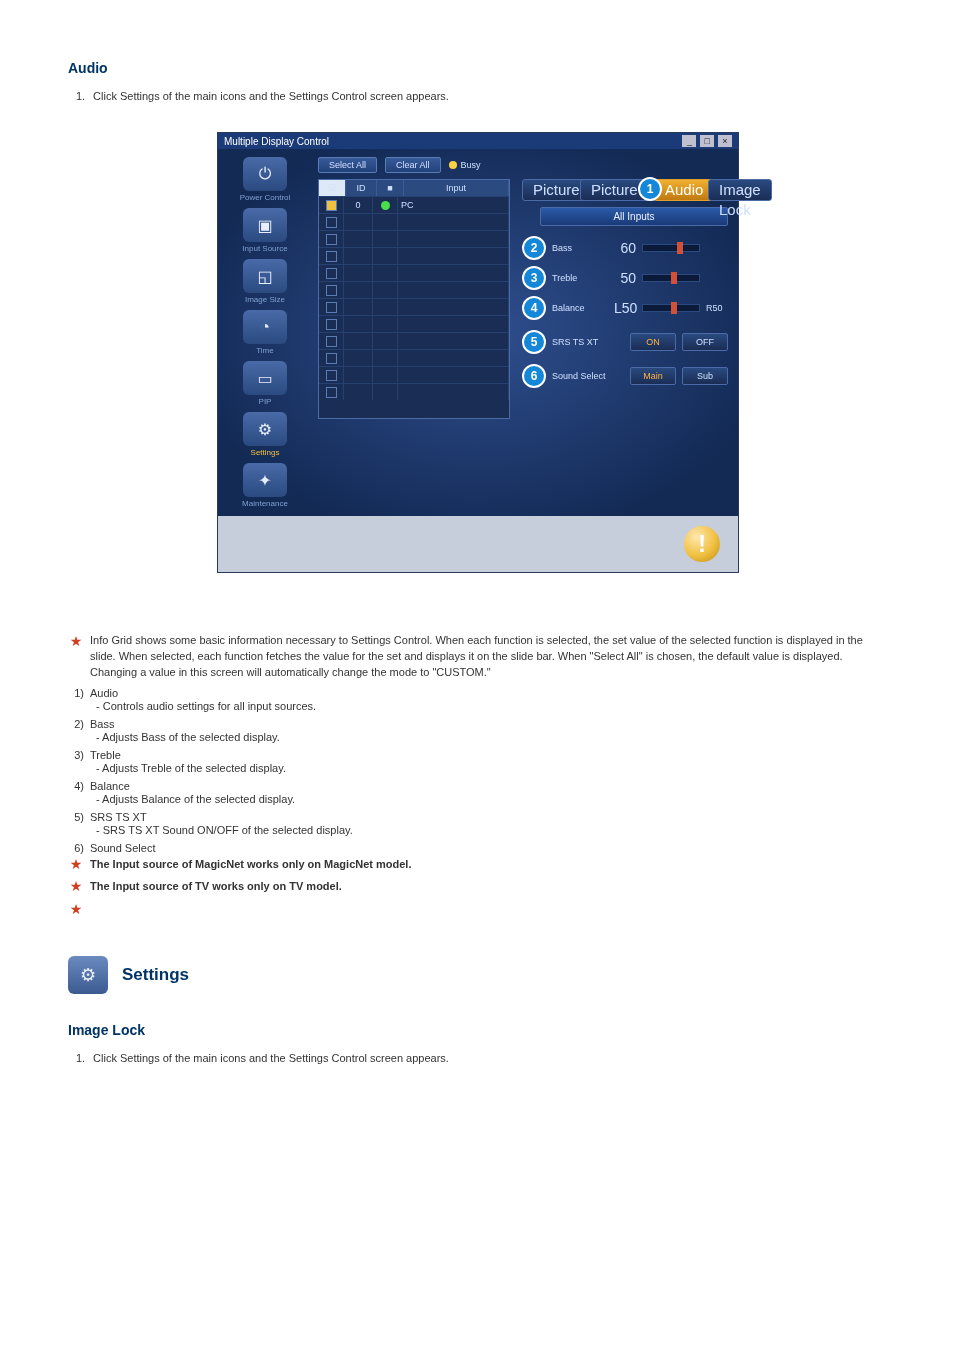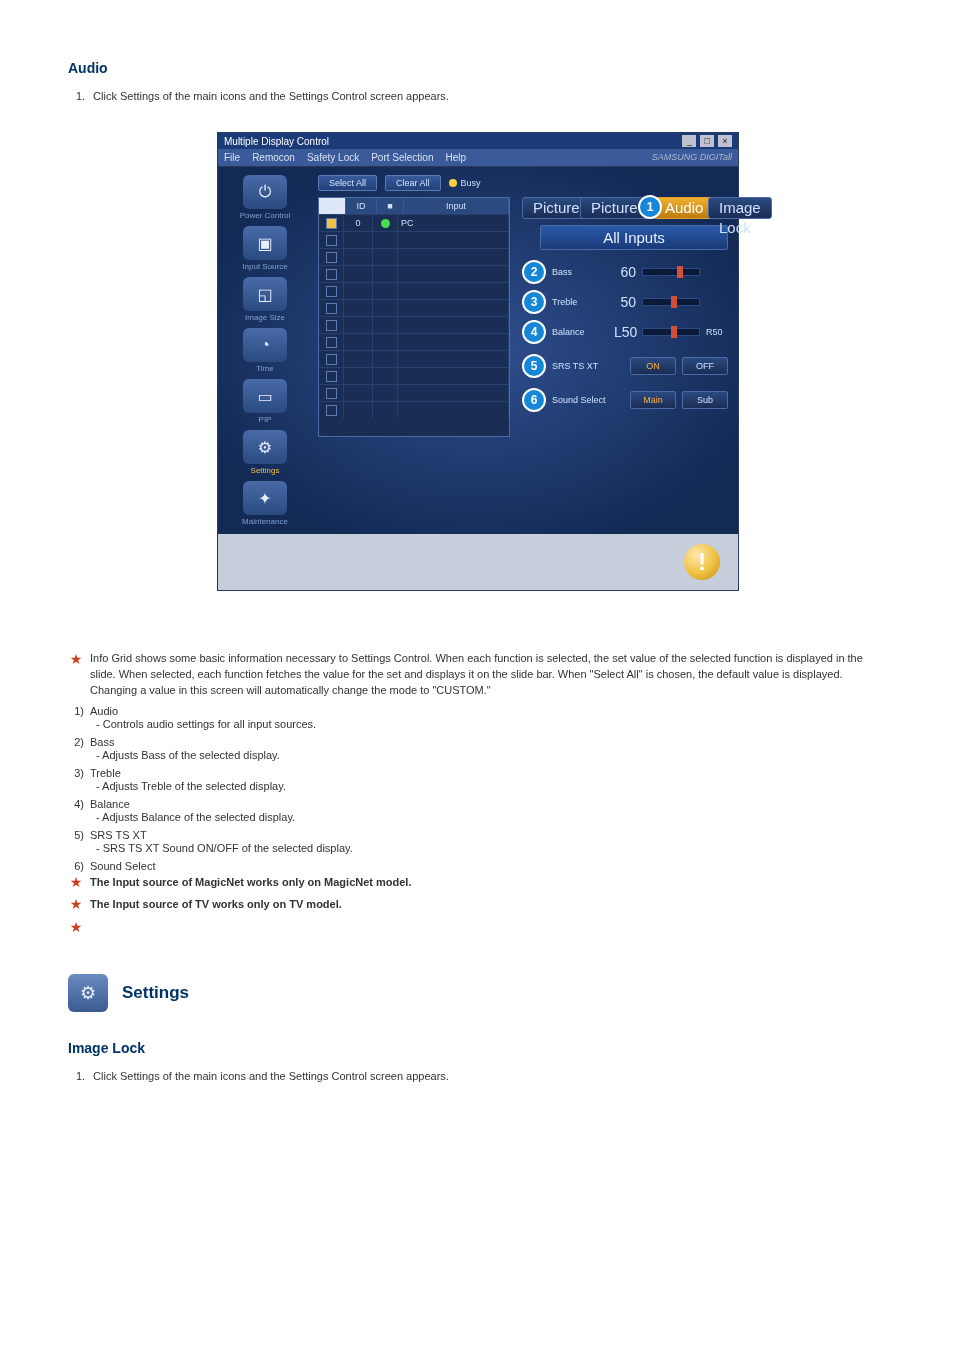--- a/index.html
+++ b/index.html
@@ -212,21 +212,21 @@
     color: #fff;
     font-size: 12px;
     font-weight: bold;
     text-align: center;
     line-height: 20px;
     z-index: 2;
   }
   .all-inputs {
     background: linear-gradient(#2a5aa8, #1a3a78);
     color: #e8f0ff;
-    font-size: 15px;
+    font-size: 10px;
     text-align: center;
     border: 1px solid #4a6aa8;
     border-radius: 2px;
     padding: 3px 0;
     margin: 2px 0 10px 18px;
   }
   .slider-row {
     display: flex;
     align-items: center;
     gap: 6px;
@@ -369,28 +369,20 @@
 
   <div class="shot-wrap">
     <div class="win">
       <div class="titlebar">
         <span>Multiple Display Control</span>
         <span class="sysbtns">
           <span>_</span>
           <span>□</span>
           <span>×</span>
         </span>
-      </div>
-      <div class="menubar">
-        <span>File</span>
-        <span>Remocon</span>
-        <span>Safety Lock</span>
-        <span>Port Selection</span>
-        <span>Help</span>
-        <span class="brand">SAMSUNG DIGITall</span>
       </div>
       <div class="win-body">
         <div class="sidebar" id="sidebar">
             <div class="side-item">
               <div class="side-icon">⏻</div>
               <div class="side-label">Power Control</div>
             </div>
             <div class="side-item">
               <div class="side-icon">▣</div>
               <div class="side-label">Input Source</div>

